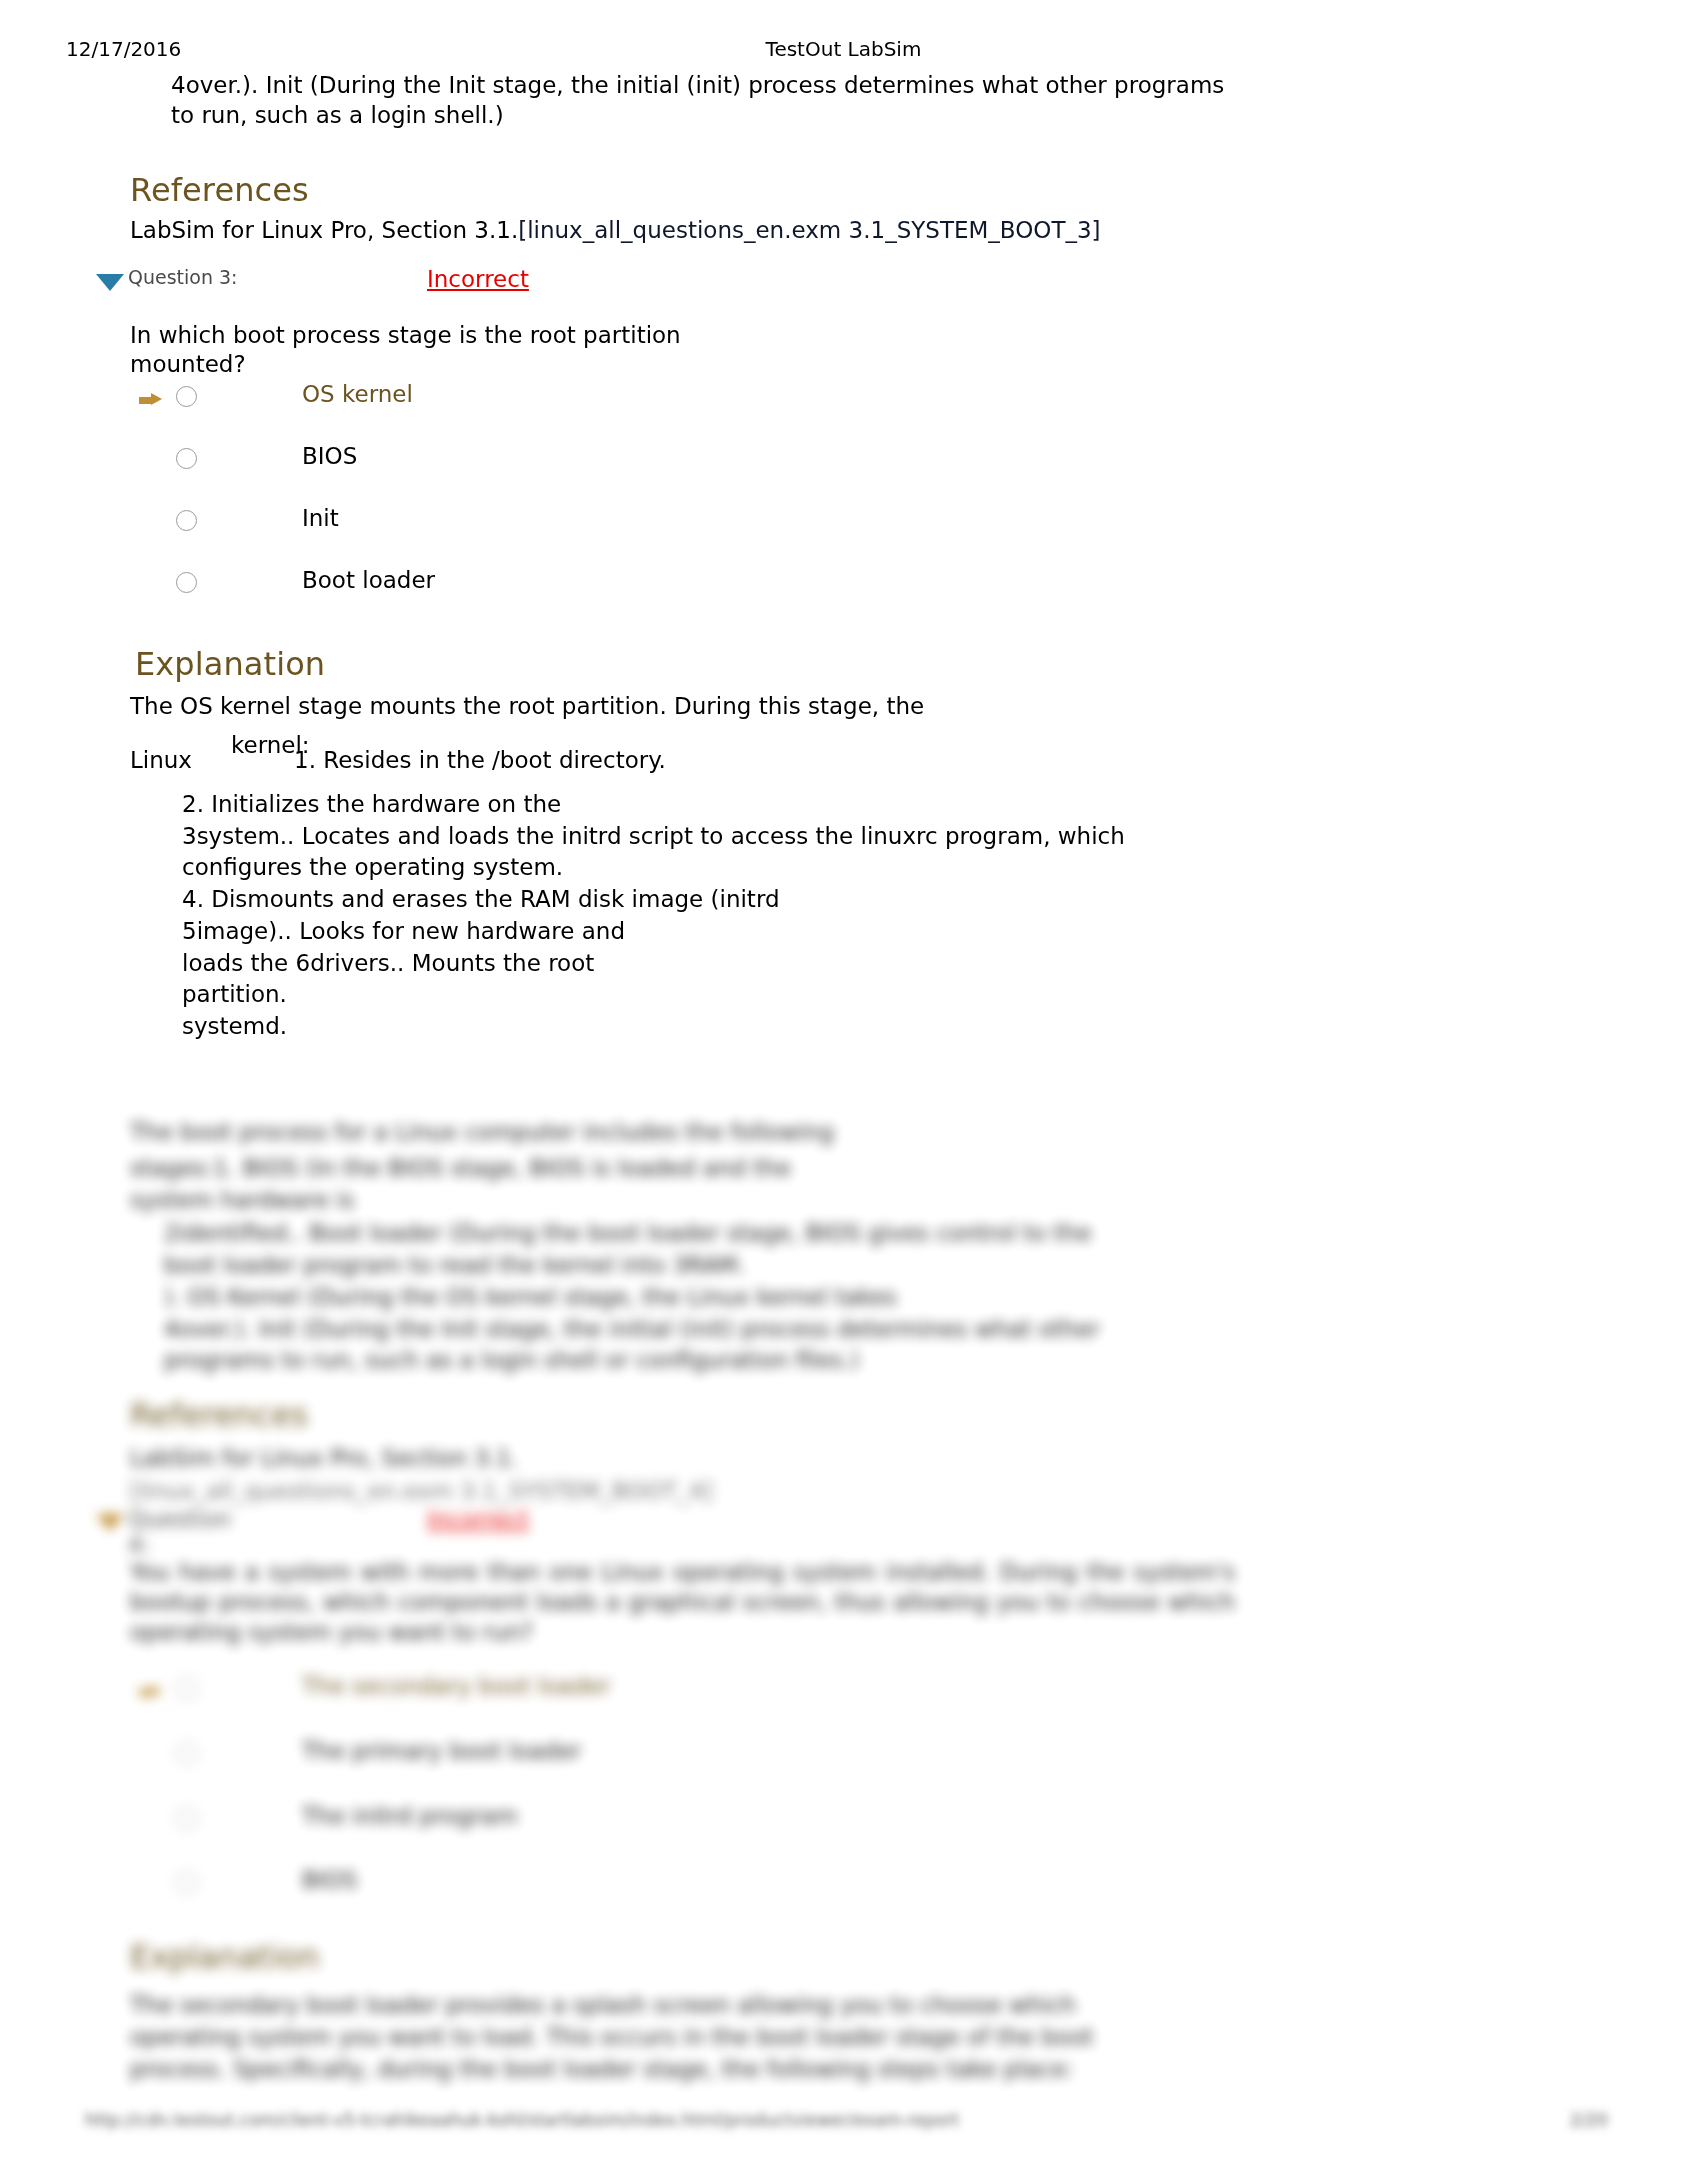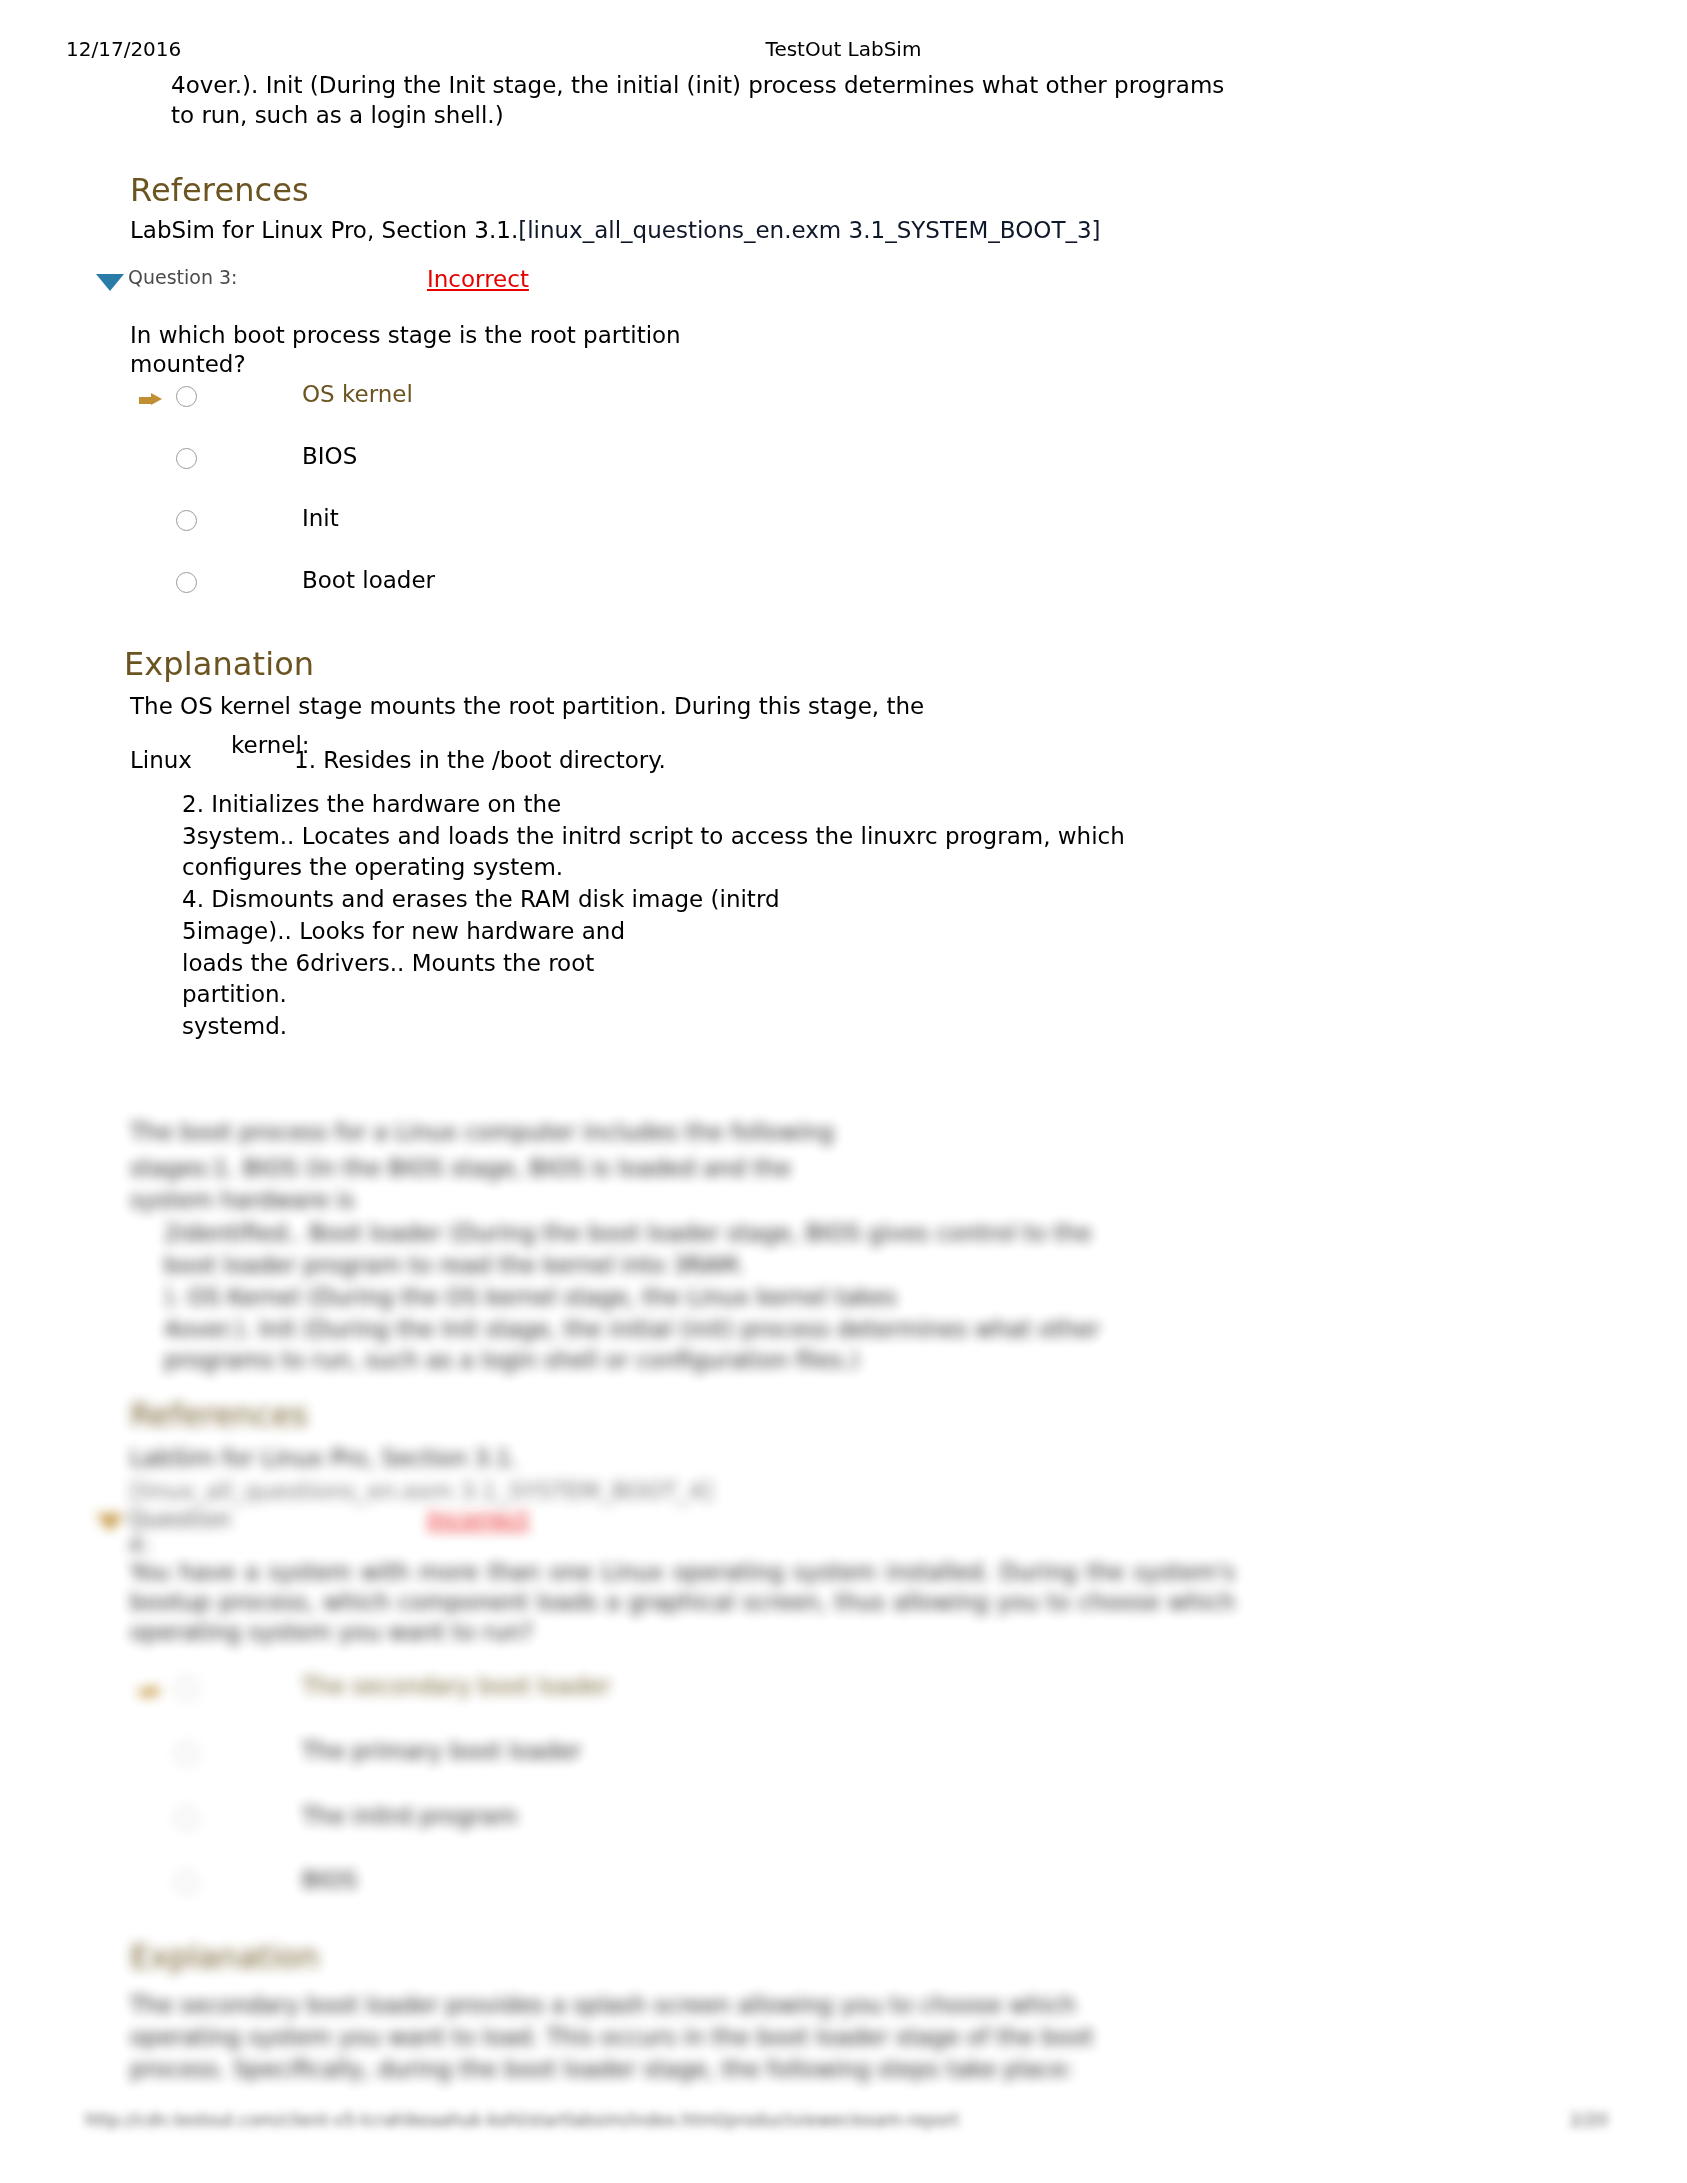--- a/index.html
+++ b/index.html
@@ -159,21 +159,21 @@
   .opt-label {
     position: absolute;
     left: 172px;
     top: -1.3px;
     font-size: 23px;
     color: #000;
   }
   .opt-label.highlight { color: #6b5420; }
 
   
-  .exp-heading { position: absolute; left: 124px; top: 645px; text-align: right; }
+  .exp-heading { position: absolute; left: 135px; top: 645px; text-align: right; }
 
   .exp-intro {
     position: absolute;
     left: 130px;
     top: 692px;
     width: 939px;
     font-size: 23px;
     line-height: 1.30;
     color: #000;
   }

